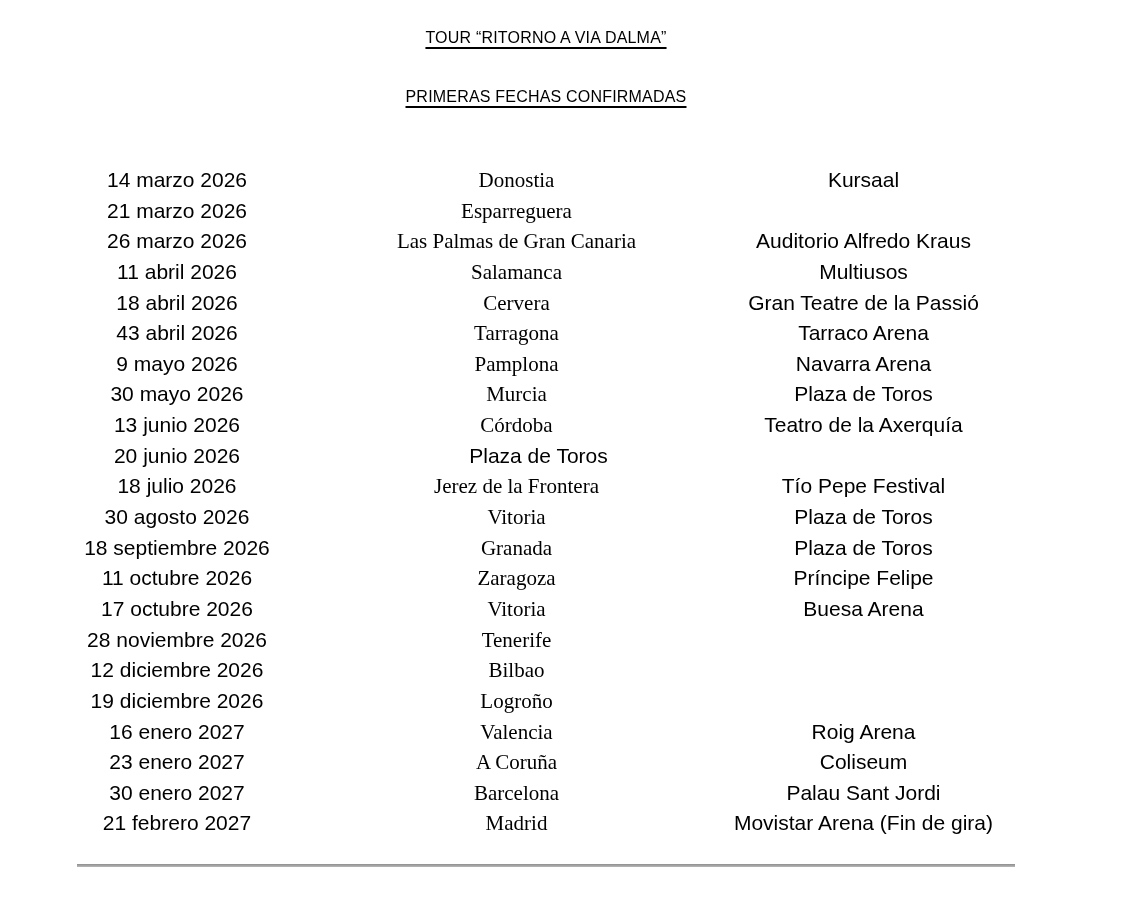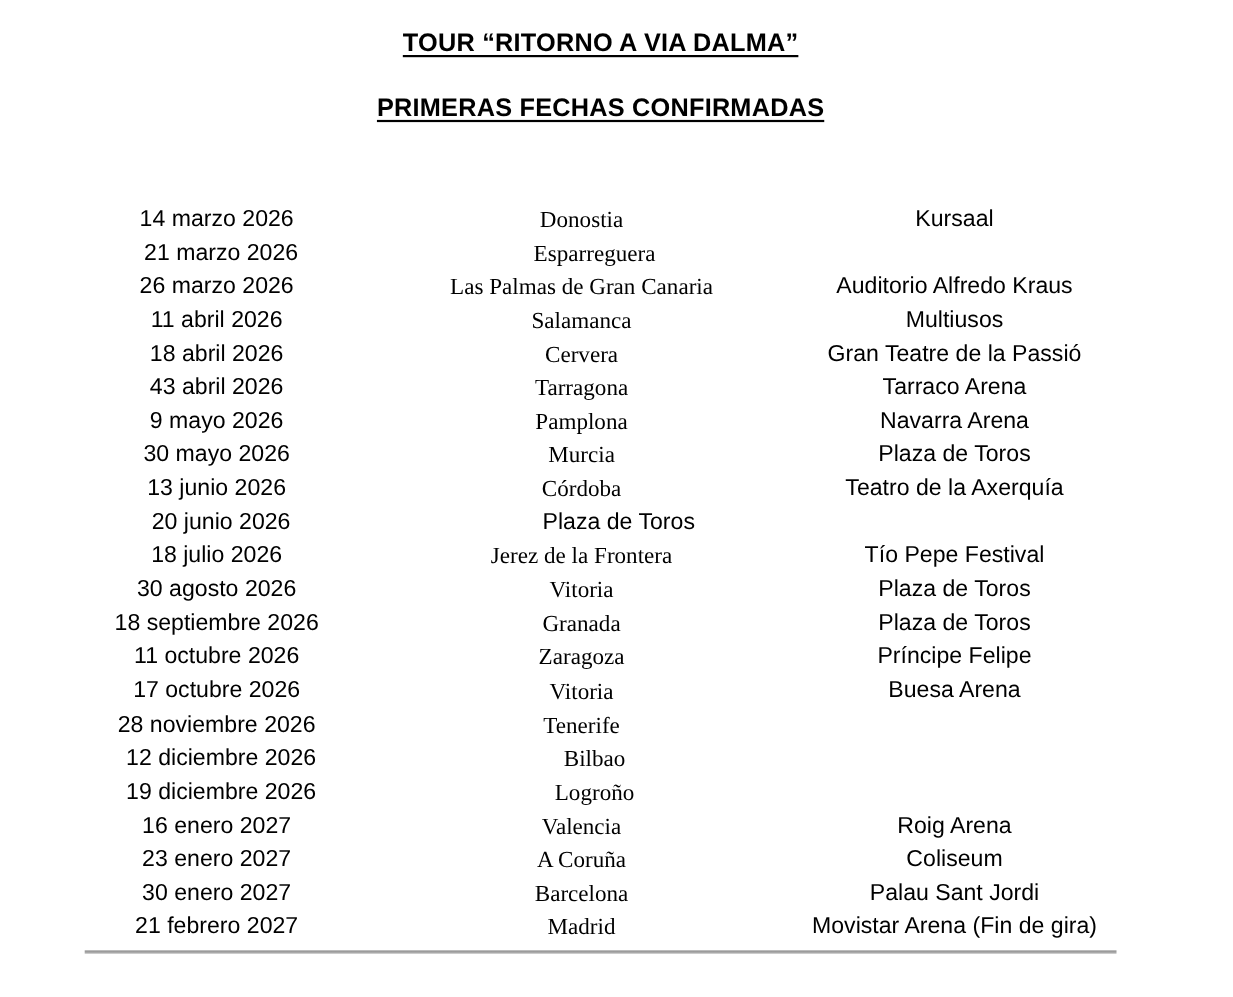--- a/index.html
+++ b/index.html
@@ -21,37 +21,36 @@
     width: 1121px;
     height: 906px;
     background: var(--bg-color);
   }
   .doc-title,
   .doc-subtitle {
     position: absolute;
     left: 0;
     width: 1092px;              
     text-align: center;
-    font-size: 23px;
-    font-weight: 700;
+    font-size: 16px;
+    font-weight: 400;
     line-height: 30px;
     letter-spacing: 0.2px;
     text-decoration: underline;
     text-decoration-thickness: 2px;
     text-underline-offset: 4px;
   }
   .doc-title    { top: 23px; }
   .doc-subtitle { top: 82px; }
 
   .schedule {
     position: absolute;
-    top: 184px;
+    top: 165px;
     left: 0;
     width: 1048px;
-    padding-left: 24px;
   }
   .schedule-row {
     display: flex;
     height: 30.65px;
     align-items: center;
   }
   .cell {
     font-size: 21px;
     line-height: 30.65px;
     text-align: center;

